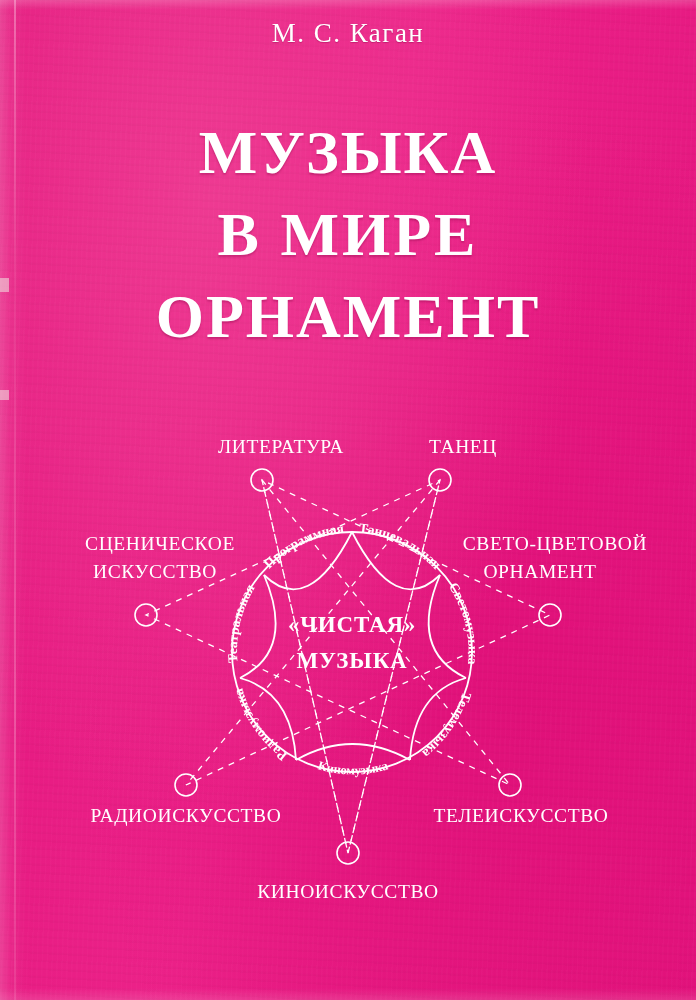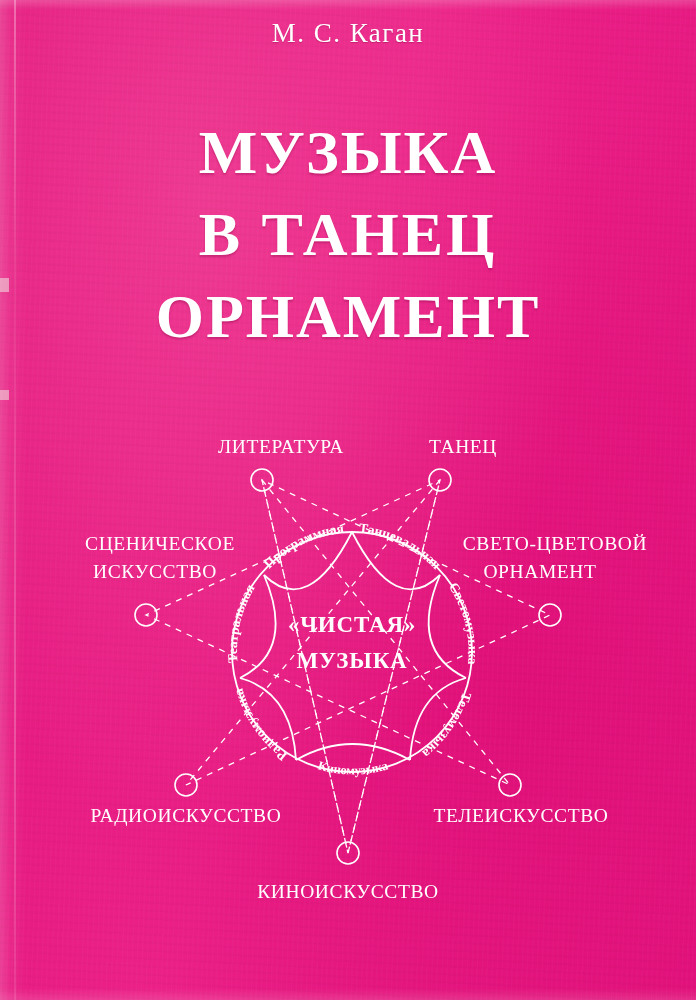--- a/index.html
+++ b/index.html
@@ -125,21 +125,21 @@
   <div class="edge-bottom"></div>
   <div class="edge-left"></div>
   <div class="edge-crease"></div>
   <div class="edge-notch" style="top:278px"></div>
   <div class="edge-notch" style="top:390px;height:10px"></div>
 
   <div class="author">М. С. Каган</div>
 
   <div class="title">
     <div class="l1">МУЗЫКА</div>
-    <div class="l2">В ТАНЕЦ</div>
+    <div class="l2">В МИРЕ</div>
     <div class="l3">ОРНАМЕНТ</div>
   </div>
 
   <svg id="diagram" viewBox="0 0 696 520">
     <defs>
       <path id="p-prog" d="M 264,165 A 120,120 0 0 1 352,122"></path>
       <path id="p-tants" d="M 352,122 A 120,120 0 0 1 440,165"></path>
       <path id="p-teatr" d="M 240,268 A 120,120 0 0 1 264,165"></path>
       <path id="p-svet" d="M 440,165 A 120,120 0 0 1 466,268"></path>
       <path id="p-radio" d="M 296,350 A 120,120 0 0 1 240,268"></path>

